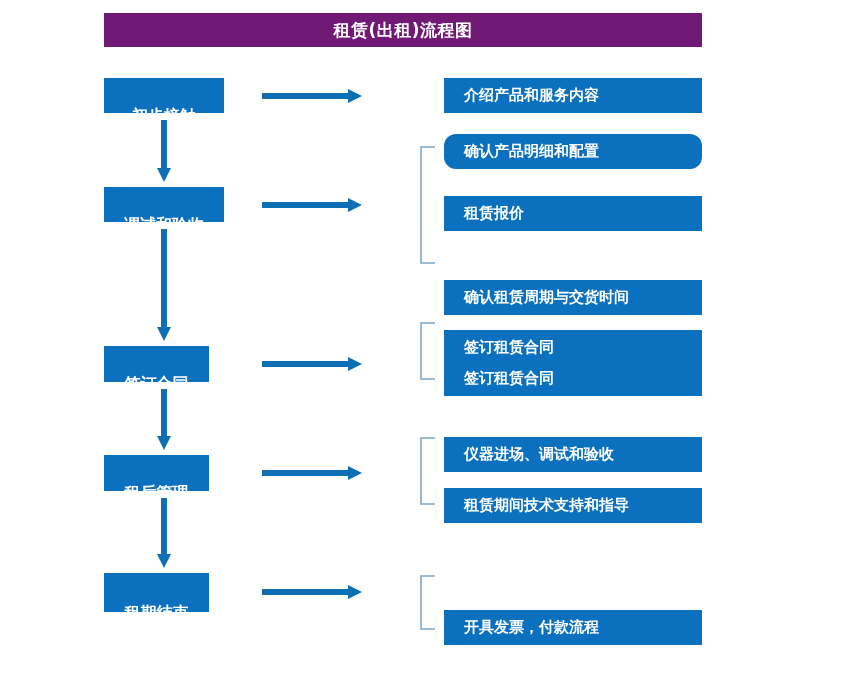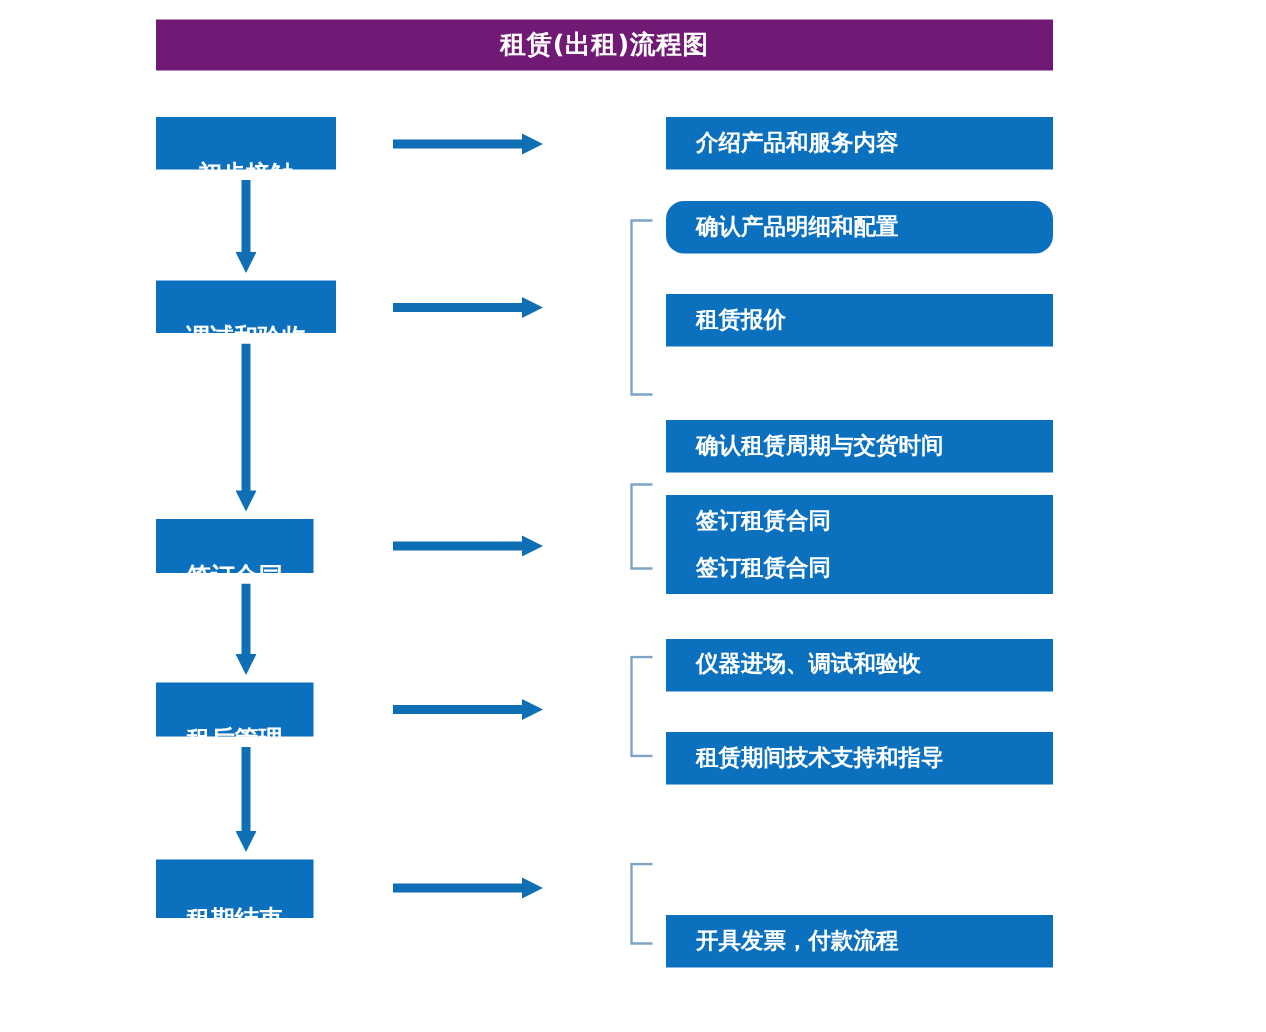--- a/index.html
+++ b/index.html
@@ -224,21 +224,21 @@
   </div>
 
   <div class="detail-box" style="top:330px;">
     <span class="box-label">签订租赁合同</span>
   </div>
 
   <div class="detail-box" style="top:361px;">
     <span class="box-label">签订租赁合同</span>
   </div>
 
-  <div class="detail-box" style="top:426px;font-family:Liberation Mono, monospace;">
+  <div class="detail-box" style="top:437px;">
     <span class="box-label">仪器进场、调试和验收</span>
   </div>
 
   <div class="detail-box" style="top:488px;">
     <span class="box-label">租赁期间技术支持和指导</span>
   </div>
 
 
   <div class="detail-box" style="top:610px;">
     <span class="box-label">开具发票，付款流程</span>

